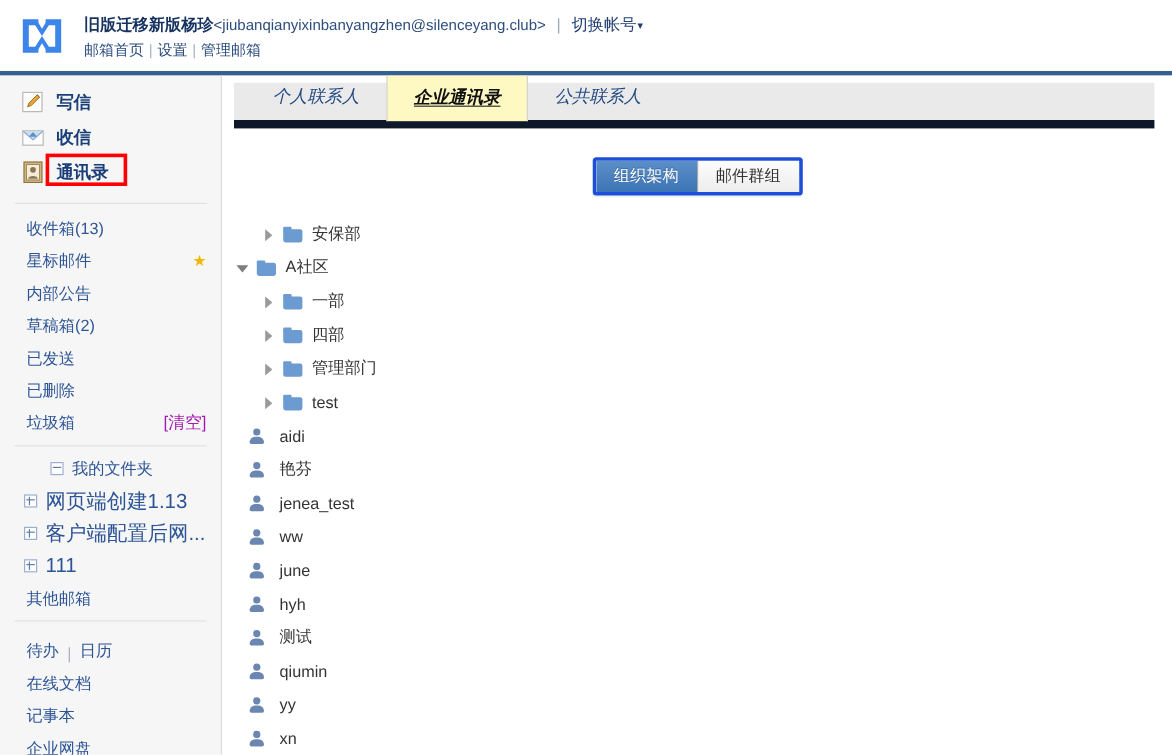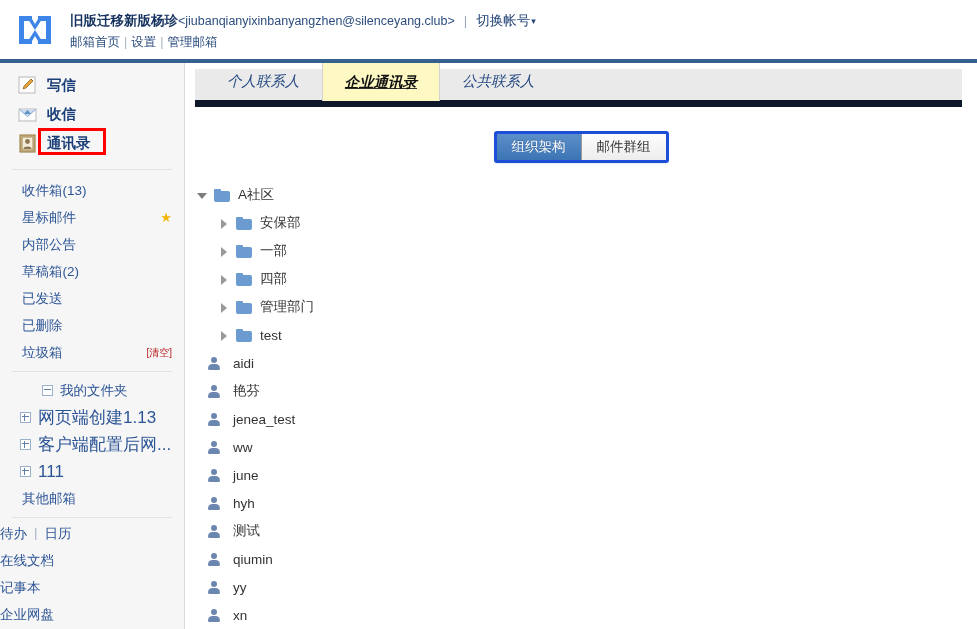--- a/index.html
+++ b/index.html
@@ -151,21 +151,21 @@
     align-items: center;
     height: 27px;
     padding-left: 22px;
     padding-right: 12px;
     cursor: pointer;
     font-size: 13.5px;
     color: #2d5596;
     justify-content: center;
   }
   .fld-row .fname { flex: 1 1 auto; white-space: nowrap; overflow: hidden; }
-  .fld-row .fright { color: #b91c1c; font-size: 10px; }
+  .fld-row .fright { color: #a21caf; font-size: 14px; }
   .star { color: #f2b705; font-size: 13px; margin-left: 5px; }
 
   .tree-root {
     display: flex;
     align-items: center;
     height: 27px;
     padding-left: 8px;
     cursor: pointer;
     font-size: 13.5px;
     color: #2d5596;
@@ -212,22 +212,23 @@
     cursor: pointer;
     font-size: 13.5px;
     color: #2d5596;
   }
 
   .tools {
     padding-top: 2px;
   }
   .tool-row {
     display: flex;
-    align-items: flex-start;
+    align-items: flex-end;
     height: 27px;
+    padding-left: 22px;
     cursor: pointer;
     font-size: 13.5px;
     color: #2d5596;
   }
   .tool-row .inner-sep { color: #a8b3c4; margin: 0 7px; }
 
   
   .content {
     flex: 1 1 auto;
     background: #ffffff;
@@ -551,71 +552,71 @@
           <span>组织架构</span>
         </div>
         <div class="seg">
           <span>邮件群组</span>
         </div>
       </div>
     </div>
 
     <div class="org-tree">
 
+      <div class="org-row lvl1">
+        <span class="arrow right"></span>
+        <span class="folder-icon">
+            <span class="ftab"></span>
+            <span class="fbody"></span>
+          </span>
+        <span class="org-name">安保部</span>
+      </div>
+
       <div class="org-row lvl0">
         <span class="arrow down"></span>
         <span class="folder-icon">
             <span class="ftab"></span>
             <span class="fbody"></span>
           </span>
         <span class="org-name">A社区</span>
       </div>
 
       <div class="org-row lvl1">
         <span class="arrow right"></span>
         <span class="folder-icon">
             <span class="ftab"></span>
             <span class="fbody"></span>
           </span>
-        <span class="org-name">安保部</span>
+        <span class="org-name">一部</span>
       </div>
 
       <div class="org-row lvl1">
         <span class="arrow right"></span>
         <span class="folder-icon">
             <span class="ftab"></span>
             <span class="fbody"></span>
           </span>
-        <span class="org-name">一部</span>
+        <span class="org-name">四部</span>
       </div>
 
       <div class="org-row lvl1">
         <span class="arrow right"></span>
         <span class="folder-icon">
             <span class="ftab"></span>
             <span class="fbody"></span>
           </span>
-        <span class="org-name">四部</span>
+        <span class="org-name">管理部门</span>
       </div>
 
       <div class="org-row lvl1">
         <span class="arrow right"></span>
         <span class="folder-icon">
             <span class="ftab"></span>
             <span class="fbody"></span>
           </span>
-        <span class="org-name">管理部门</span>
-      </div>
-
-      <div class="org-row lvl1">
-        <span class="arrow right"></span>
-        <span class="folder-icon">
-            <span class="ftab"></span>
-            <span class="fbody"></span>
-          </span>
         <span class="org-name">test</span>
       </div>
 
       <div class="person-row">
         <span class="person-icon">
             <span class="phead"></span>
             <span class="pbody"></span>
           </span>
         <span class="person-name">aidi</span>
       </div>

